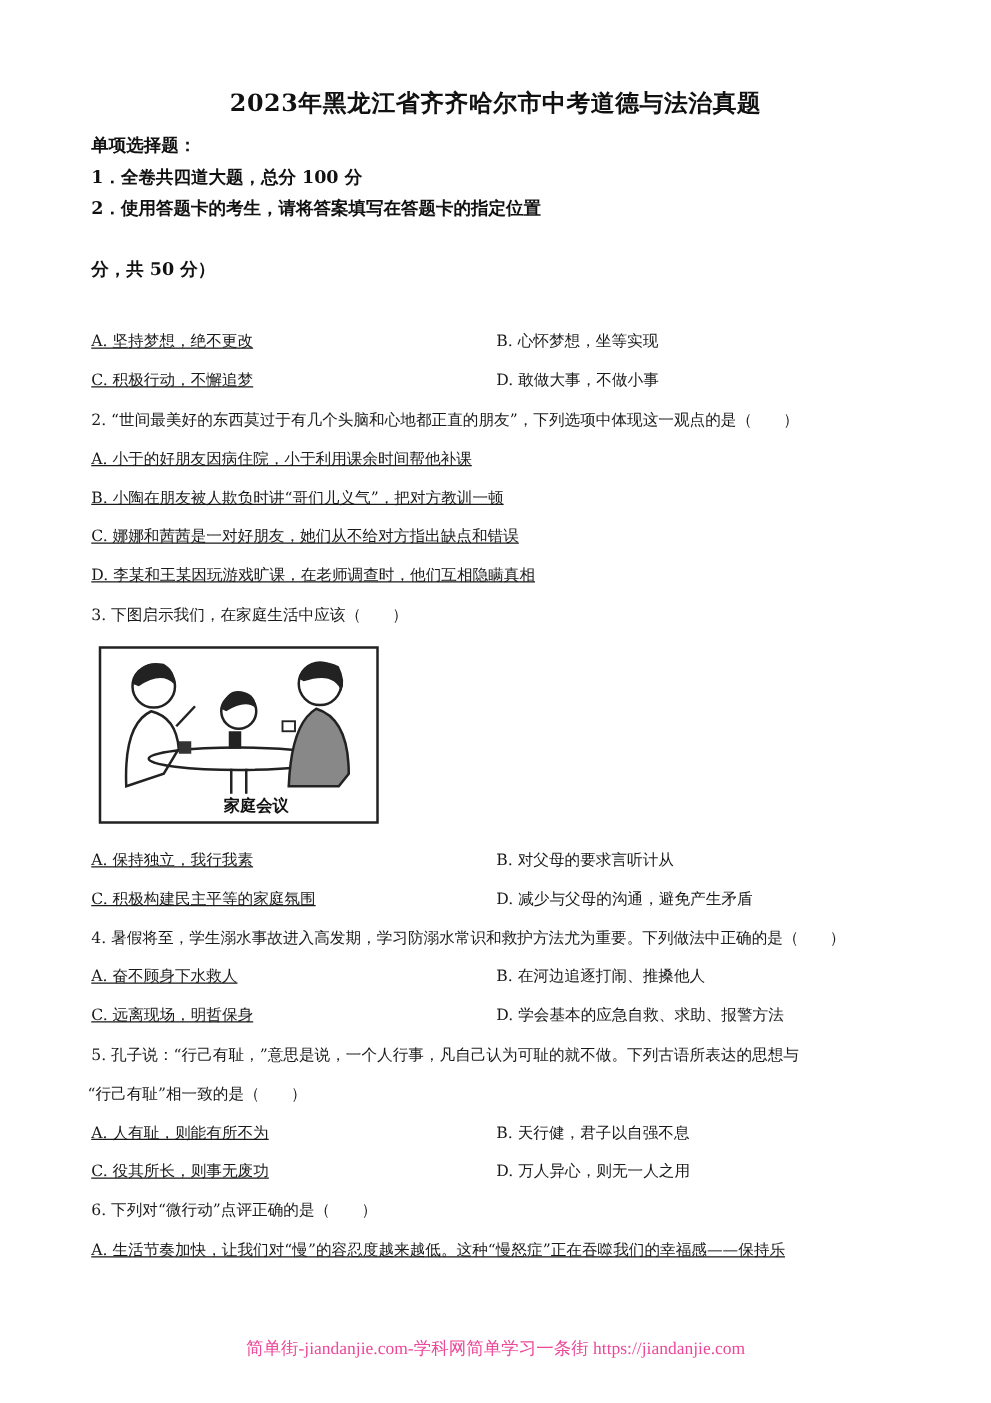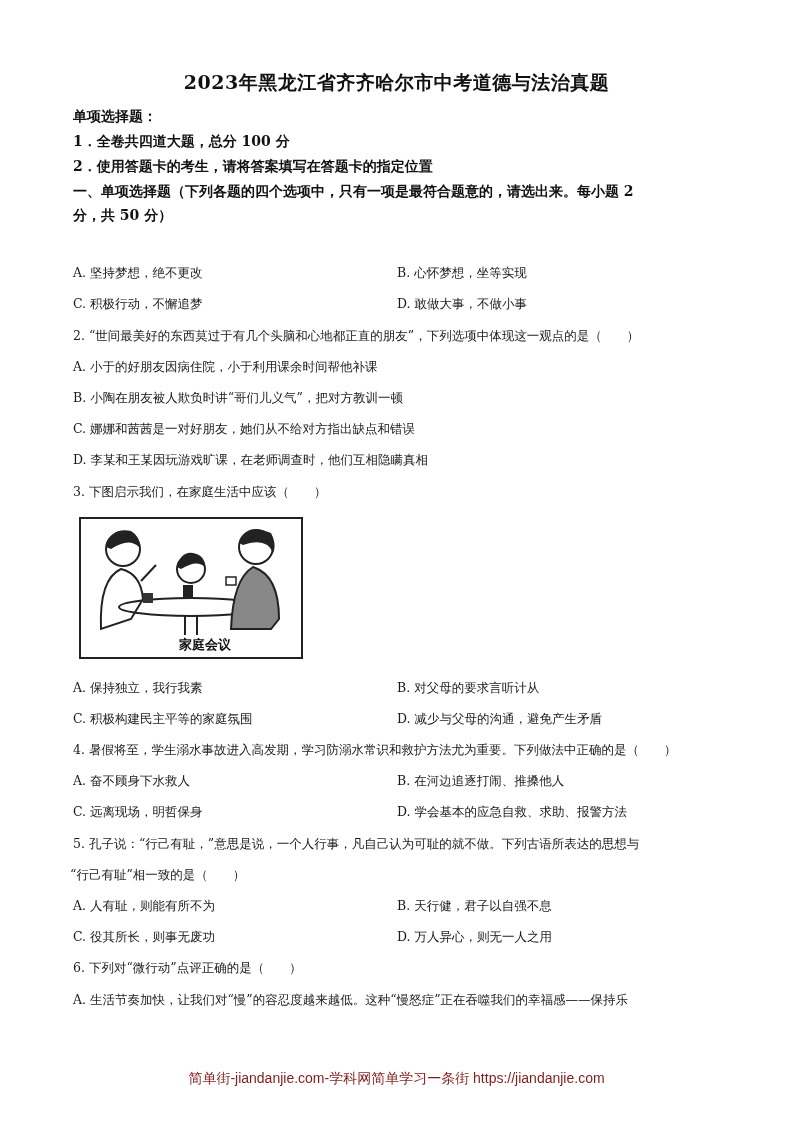--- a/index.html
+++ b/index.html
@@ -4,40 +4,39 @@
 <style>
   html, body { margin: 0; padding: 0; background: #ffffff; }
   body { width: 793px; height: 1122px; position: relative; overflow: hidden;
          font-family: "DejaVu Serif", "Liberation Serif", serif; color: #111; }
   .page { position: absolute; left: 0; top: 0; width: 793px; height: 1122px; border-radius: 23px; }
   .title { position: absolute; left: 0; width: 793px; top: 70px; text-align: center;
            font-size: 19px; font-weight: bold; letter-spacing: 0.5px; }
   .bold-line { position: absolute; left: 73px; font-size: 14px; font-weight: bold; white-space: nowrap; }
   .line { position: absolute; font-size: 12.5px; white-space: nowrap; color: #1a1a1a; }
   .q { left: 73px; }
-  .optL { left: 73px; }
+  .optL { left: 73px; text-decoration: underline; }
   .optR { left: 397px; }
   .illus { position: absolute; left: 79px; top: 517px; width: 224px; height: 142px;
            border: 2px solid #222; box-sizing: border-box; background: #fff; }
   .illus-caption { position: absolute; left: 0; right: 0; bottom: 3px; text-align: center;
                    font-family: "DejaVu Sans", sans-serif; font-weight: bold; font-size: 13px; padding-left: 28px; }
   .footer { position: absolute; left: 0; width: 793px; top: 1070px; text-align: center;
-            font-family: Liberation Sans, sans-serif; font-size: 14px; color: #7f1d1d; }
+            font-family: Liberation Serif, serif; font-size: 14px; color: #ec4899; }
 </style>
 </head>
 <body>
 
 <div class="page">
 
   <div class="title">2023年黑龙江省齐齐哈尔市中考道德与法治真题</div>
 
   <div class="bold-line" style="top:108px">单项选择题：</div>
   <div class="bold-line" style="top:133px">1．全卷共四道大题，总分 100 分</div>
   <div class="bold-line" style="top:158px">2．使用答题卡的考生，请将答案填写在答题卡的指定位置</div>
-  <div class="bold-line" style="top:183px">一、单项选择题（下列各题的四个选项中，只有一项是最符合题意的，请选出来。每小题 2</div>
   <div class="bold-line" style="top:207px">分，共 50 分）</div>
 
   <div class="line optL" style="top:265px">A. 坚持梦想，绝不更改</div>
   <div class="line optR" style="top:265px">B. 心怀梦想，坐等实现</div>
   <div class="line optL" style="top:296px">C. 积极行动，不懈追梦</div>
   <div class="line optR" style="top:296px">D. 敢做大事，不做小事</div>
 
   <div class="line q" style="top:328px">2. “世间最美好的东西莫过于有几个头脑和心地都正直的朋友”，下列选项中体现这一观点的是（　　）</div>
   <div class="line optL" style="top:359px">A. 小于的好朋友因病住院，小于利用课余时间帮他补课</div>
   <div class="line optL" style="top:390px">B. 小陶在朋友被人欺负时讲“哥们儿义气”，把对方教训一顿</div>

